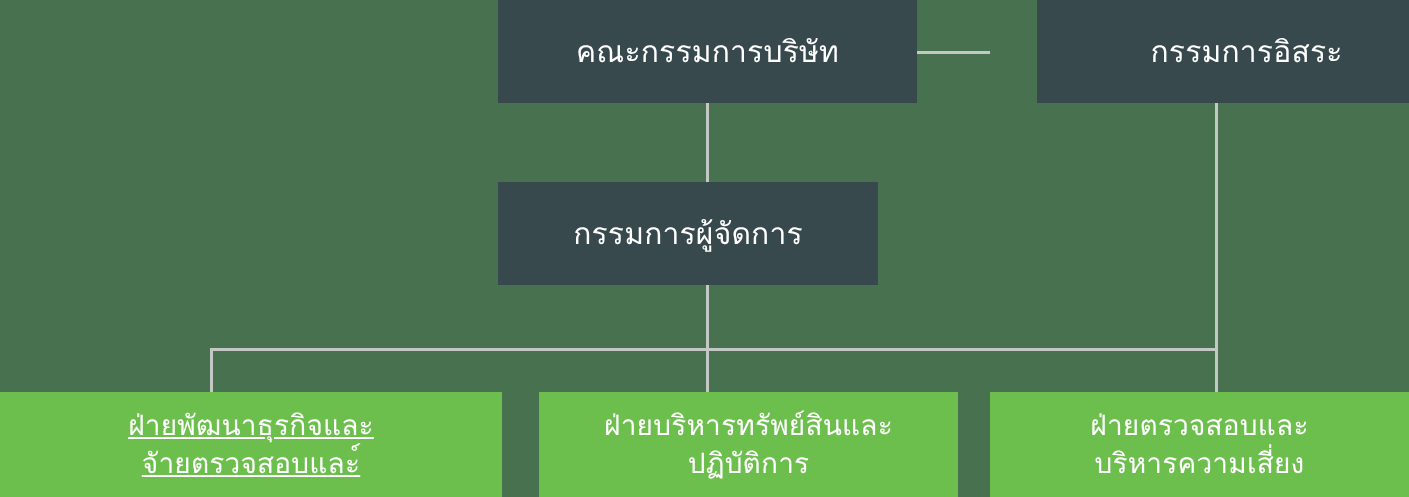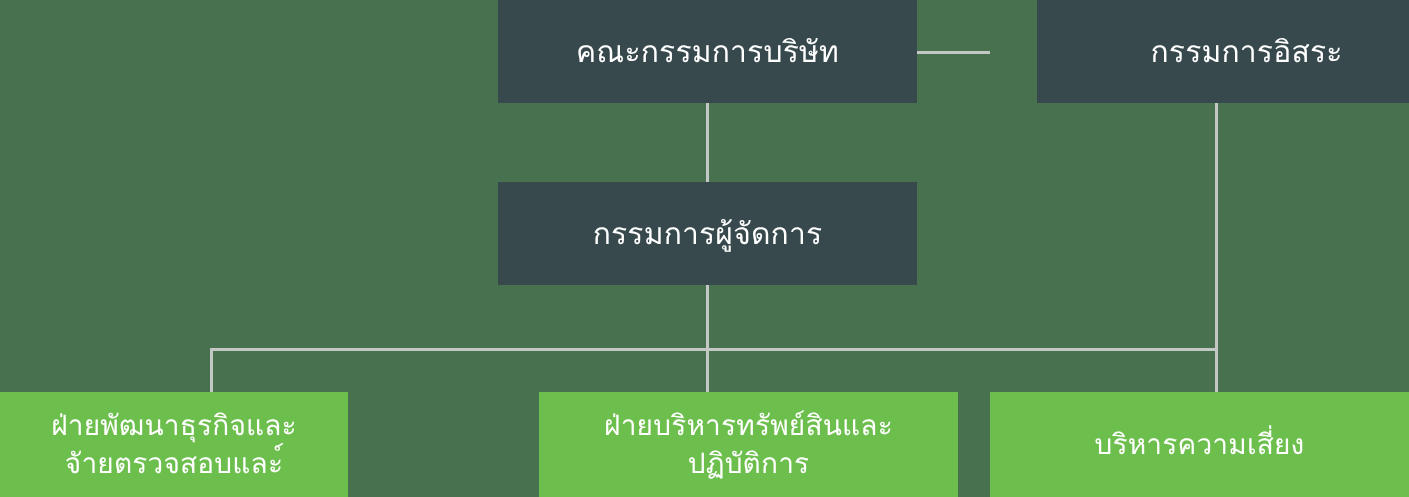--- a/index.html
+++ b/index.html
@@ -41,24 +41,24 @@
     line-height: 1.33;
   }
   .line {
     position: absolute;
     background: var(--connector);
   }
 
   
   #n-board        { left: 498px; top: 0;     width: 419px; height: 103px; }
   #n-independent  { left: 1037px; top: 0;     width: 419px; height: 103px; }
-  #n-md           { left: 498px; top: 182px; width: 419px; height: 103px; }
+  #n-md           { left: 498px; top: 182px; width: 380px; height: 103px; }
 
   
-  #n-dept-biz     { left: 0;     top: 392px; width: 348px; height: 105px; }
+  #n-dept-biz     { left: 0;     top: 392px; width: 502px; height: 105px; text-decoration: underline; }
   #n-dept-asset   { left: 492px; top: 392px; width: 419px; height: 105px; margin-left: 47px; }
   #n-dept-audit   { left: 990px; top: 392px; width: 419px; height: 105px; }
 
   
   #l-board-indep  { left: 917px;  top: 51px;  width: 73px;   height: 3px; }
   #l-board-md     { left: 706px;  top: 103px; width: 3px;    height: 79px; }
   #l-md-dist      { left: 706px;  top: 285px; width: 3px;    height: 63px; }
   #l-dist         { left: 210px;  top: 348px; width: 1008px; height: 3px; }
   #l-drop-left    { left: 210px;  top: 348px; width: 3px;    height: 44px; }
   #l-drop-mid     { left: 706px;  top: 348px; width: 3px;    height: 44px; }
@@ -93,16 +93,17 @@
     <span>ฝ่ายพัฒนาธุรกิจและ</span>
     <span>จัายตรวจสอบและ์</span>
   </div>
 
   <div class="node green" id="n-dept-asset">
     <span>ฝ่ายบริหารทรัพย์สินและ</span>
     <span>ปฏิบัติการ</span>
   </div>
 
   <div class="node green" id="n-dept-audit">
+    <span>ฝ่ายตรวจสอบและ</span>
     <span>บริหารความเสี่ยง</span>
   </div>
 
 </div>
 
 </body></html>

